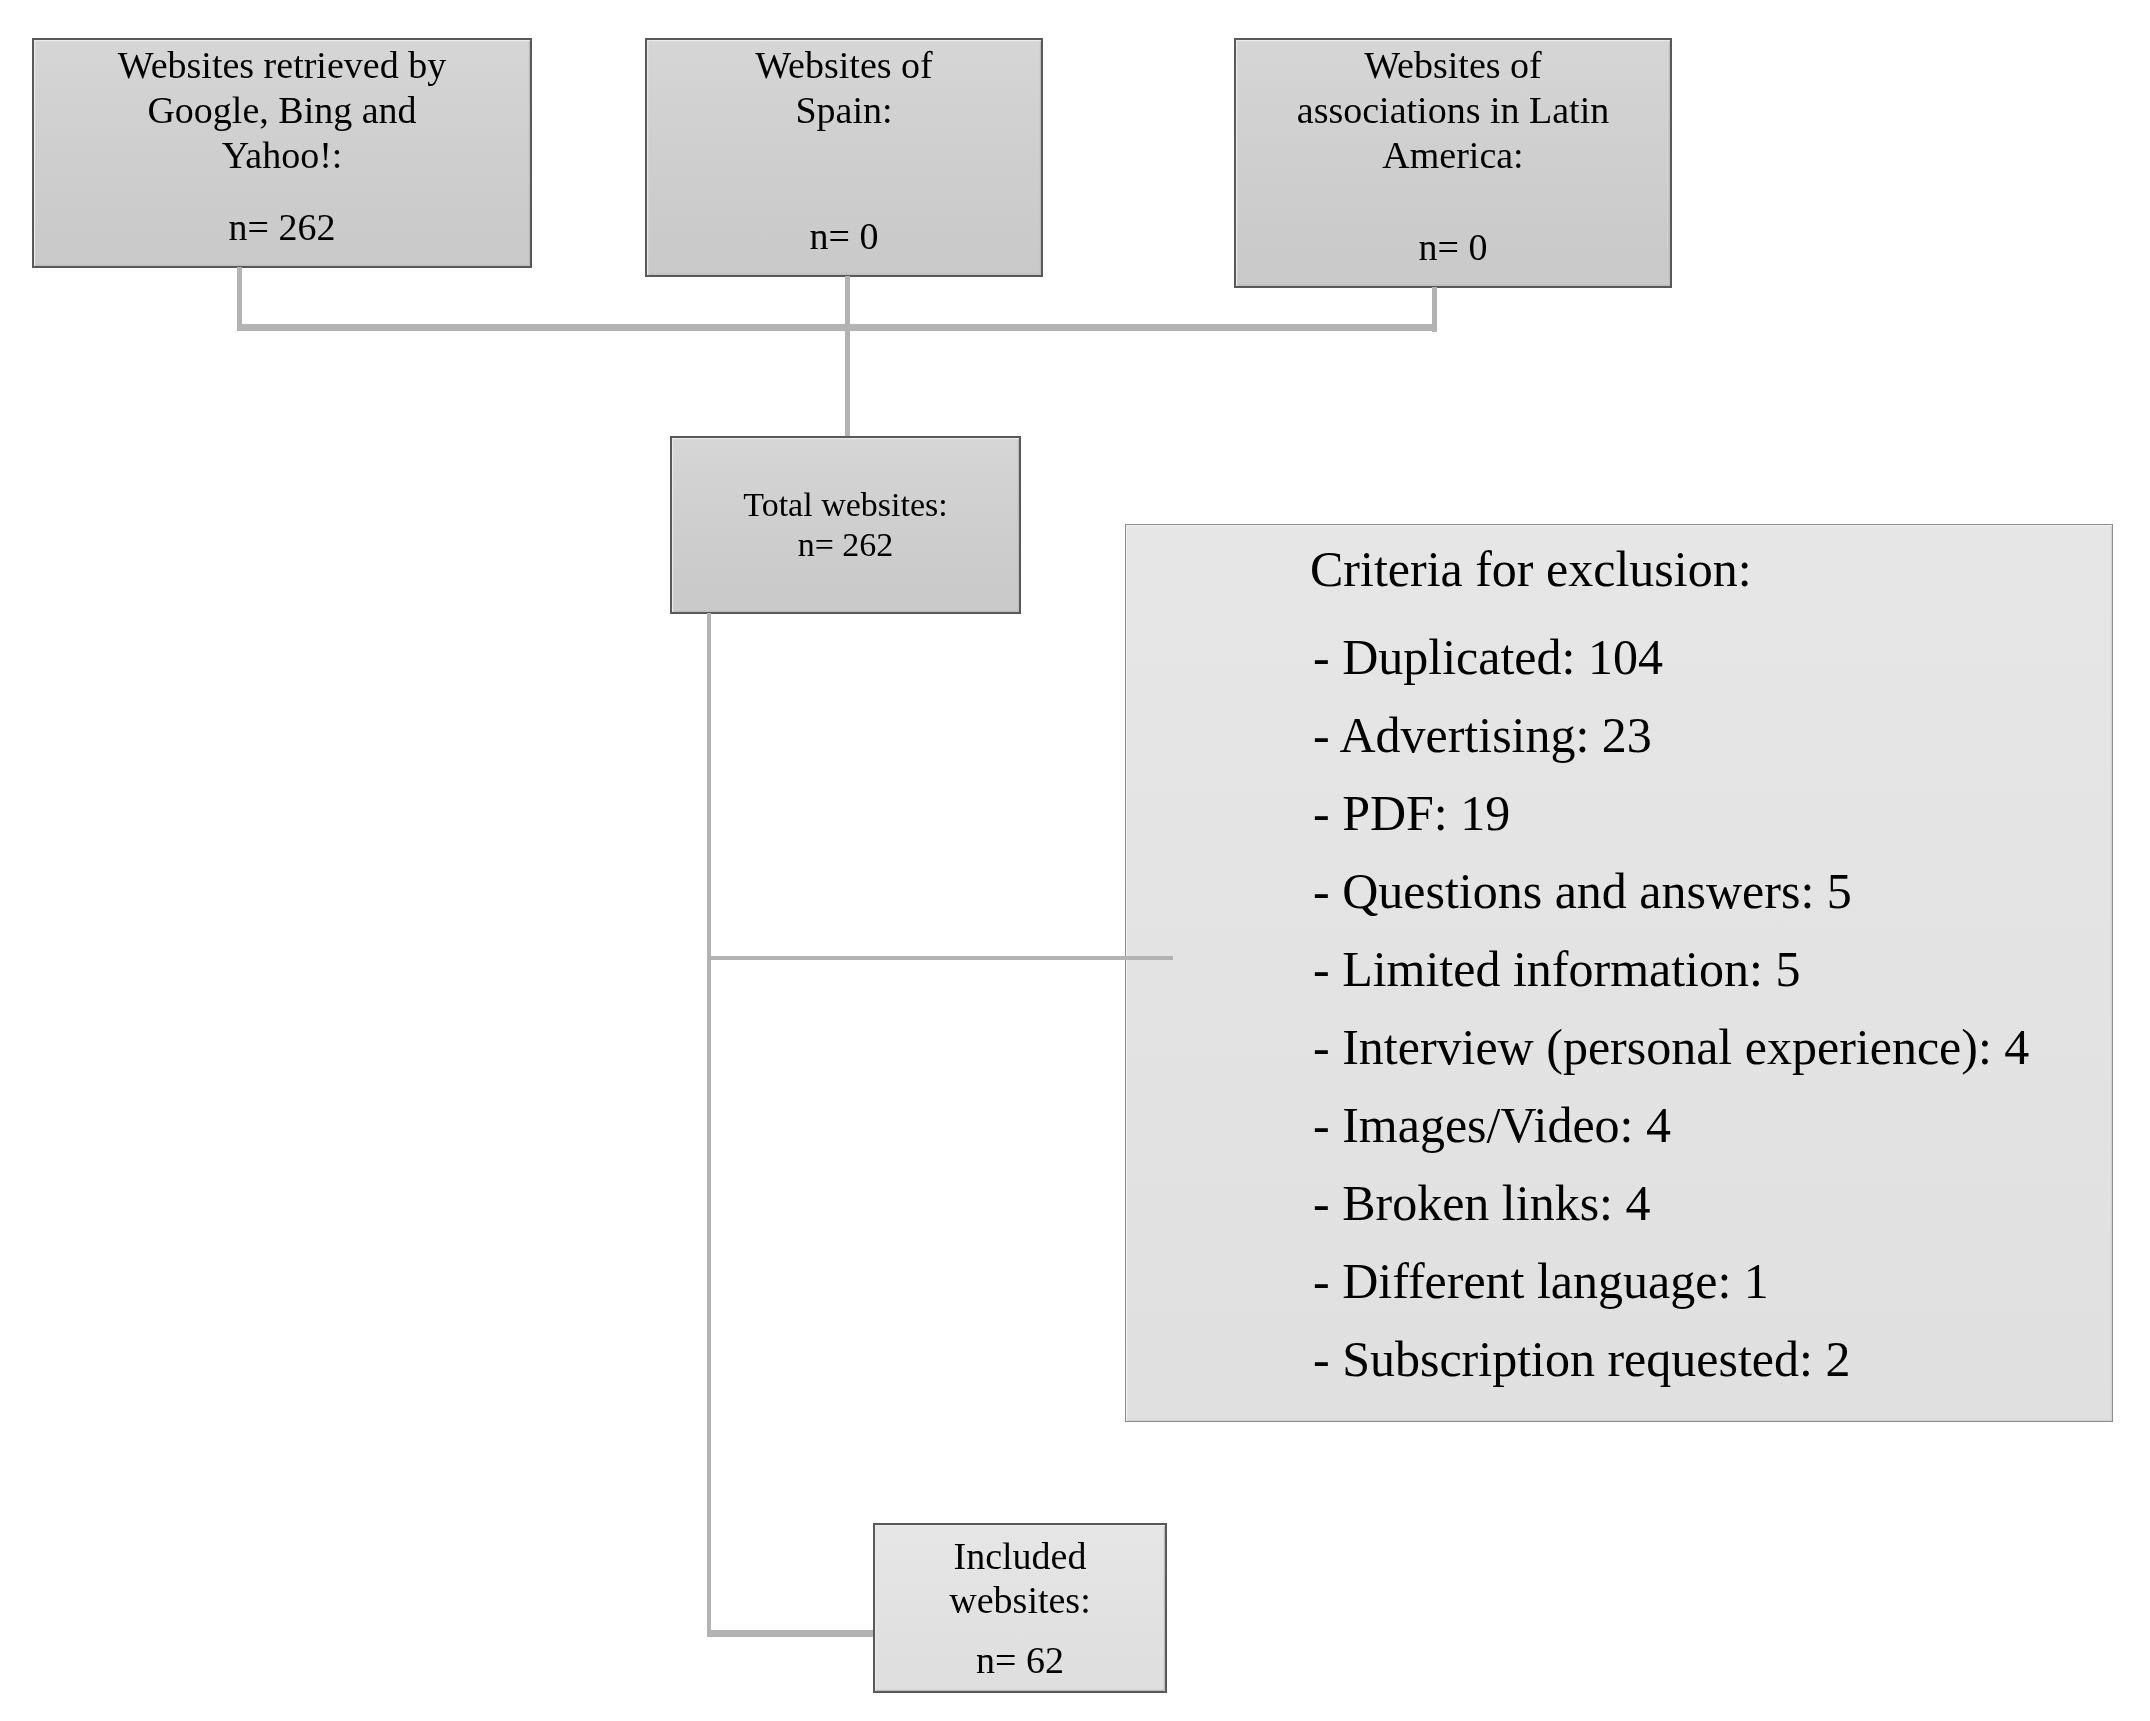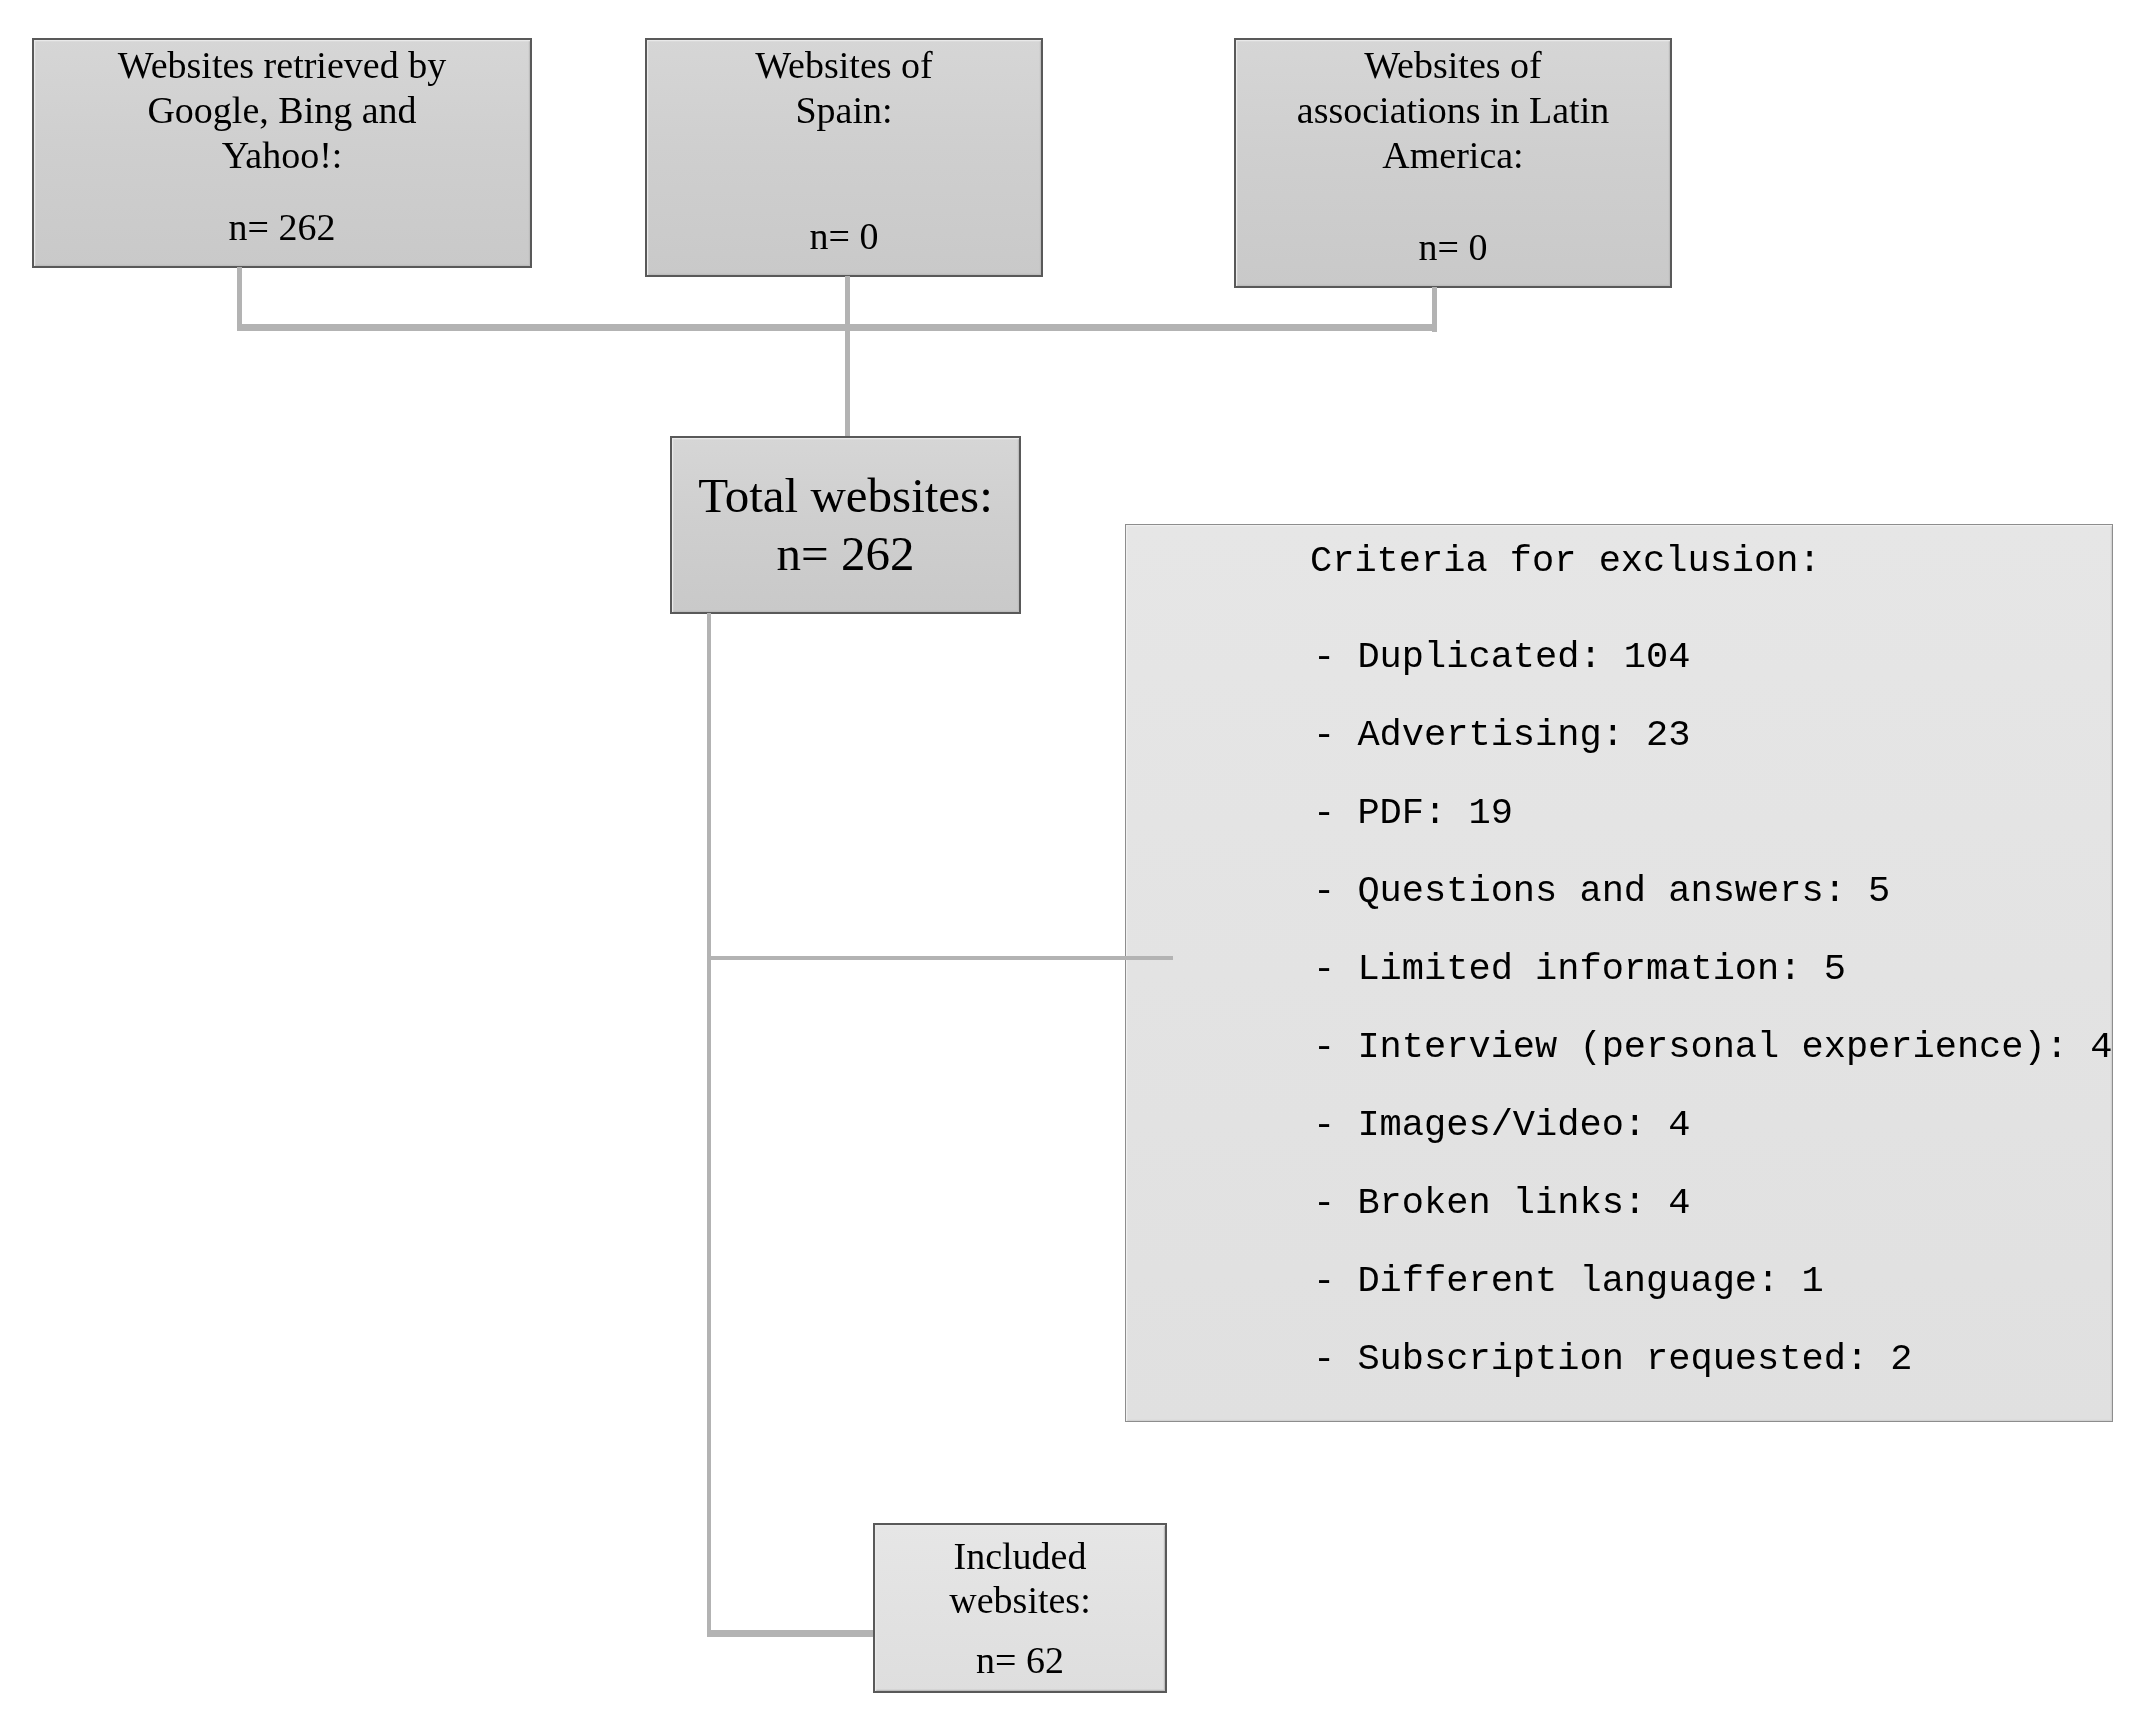--- a/index.html
+++ b/index.html
@@ -40,21 +40,21 @@
     font-size: 38px;
     padding-top: 3px;
   }
   .top-box .count {
     margin-top: auto;
     margin-bottom: 16px;
   }
 
   
   .mid-box {
-    font-size: 49px;
+    font-size: 34px;
     justify-content: center;
     padding: 0 8.6px;
   }
 
   
   .inc-box {
     font-size: 38px;
     padding-top: 8.6px;
     background: linear-gradient(to bottom, #e6e6e6 0%, #e2e2e2 50%, #dedede 100%);
   }
@@ -64,22 +64,21 @@
   }
 
   
   .criteria-box {
     position: absolute;
     box-sizing: border-box;
     border: 1.8px solid #8d8d8d;
     background: linear-gradient(to bottom, #e6e6e6 0%, #e3e3e3 50%, #e0e0e0 100%);
     box-shadow: inset 1.2px 1.2px 0 #f0f0f0, inset -1.2px -1.2px 0 #d2d2d2;
     color: #000000;
-    font-size: 37px;
-    font-family: Liberation Mono, monospace;
+    font-size: 50px;
   }
   .criteria-title {
     position: absolute;
     left: 184px;
     top: 14.7px;
     white-space: nowrap;
   }
   .criteria-list {
     position: absolute;
     left: 187px;

